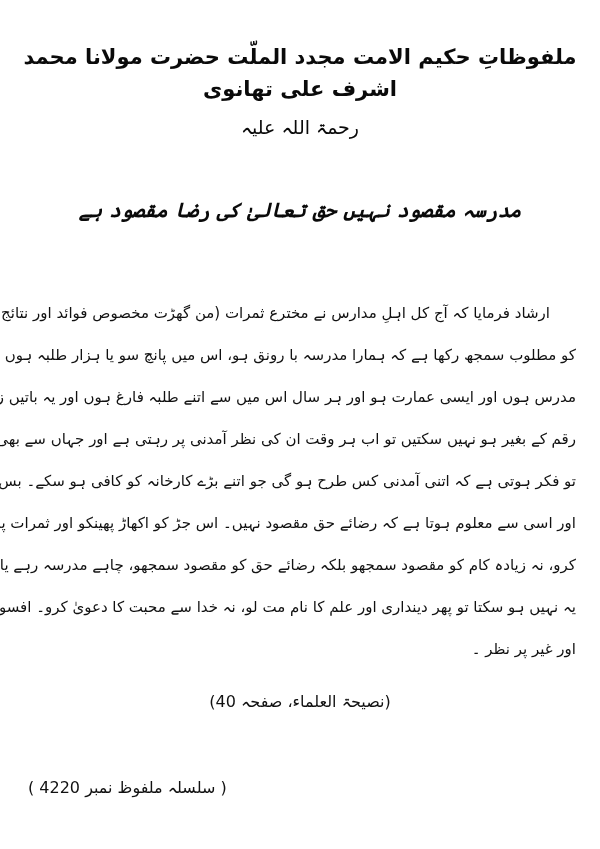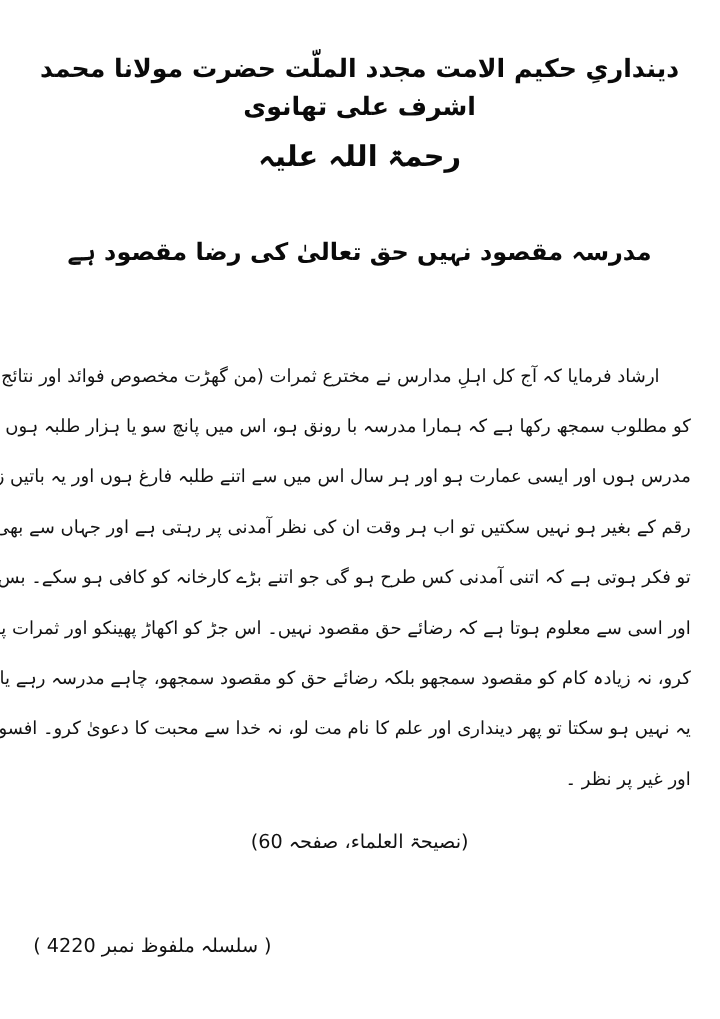--- a/index.html
+++ b/index.html
@@ -25,33 +25,34 @@
     font-weight: bold;
     line-height: 1.5;
     color: #0a0a0a;
   }
   .honorific {
     position: absolute;
     top: 116px;
     left: 20px;
     right: 20px;
     text-align: center;
-    font-size: 24px;
-    font-weight: bold;
+    font-size: 19px;
+    font-weight: normal;
     color: #0a0a0a;
   }
   .section-heading {
     position: absolute;
     top: 198px;
     left: 20px;
     right: 20px;
     text-align: center;
     font-size: 20px;
     font-weight: bold;
     color: #0a0a0a;
+    font-style: italic;
   }
   .body-text {
     position: absolute;
     top: 292px;
     right: 24px;
     left: 24px;
   }
   .body-line {
     height: 42px;
     line-height: 42px;
@@ -83,35 +84,35 @@
     direction: rtl;
     font-size: 16px;
     color: #111111;
   }
 </style>
 </head>
 <body>
 
 <div class="page">
 
-  <div class="title">دینداریِ حکیم الامت مجدد الملّت حضرت مولانا محمد اشرف علی تھانوی</div>
+  <div class="title">ملفوظاتِ حکیم الامت مجدد الملّت حضرت مولانا محمد اشرف علی تھانوی</div>
 
   <div class="honorific">رحمۃ اللہ علیہ</div>
 
   <div class="section-heading">مدرسہ مقصود نہیں حق تعالیٰ کی رضا مقصود ہے</div>
 
   <div class="body-text">
     <div class="body-line first">ارشاد فرمایا کہ آج کل اہلِ مدارس نے مخترع ثمرات (من گھڑت مخصوص فوائد اور نتائج)</div>
     <div class="body-line">کو مطلوب سمجھ رکھا ہے کہ ہمارا مدرسہ با رونق ہو، اس میں پانچ سو یا ہزار طلبہ ہوں اور پچاس یا سو</div>
     <div class="body-line">مدرس ہوں اور ایسی عمارت ہو اور ہر سال اس میں سے اتنے طلبہ فارغ ہوں اور یہ باتیں زیادہ</div>
     <div class="body-line">رقم کے بغیر ہو نہیں سکتیں تو اب ہر وقت ان کی نظر آمدنی پر رہتی ہے اور جہاں سے بھی چندہ آتا ہے</div>
     <div class="body-line">تو فکر ہوتی ہے کہ اتنی آمدنی کس طرح ہو گی جو اتنے بڑے کارخانہ کو کافی ہو سکے۔ بس یہی جڑ ہے</div>
     <div class="body-line">اور اسی سے معلوم ہوتا ہے کہ رضائے حق مقصود نہیں۔ اس جڑ کو اکھاڑ پھینکو اور ثمرات پر ہرگز نظر نہ</div>
     <div class="body-line">کرو، نہ زیادہ کام کو مقصود سمجھو بلکہ رضائے حق کو مقصود سمجھو، چاہے مدرسہ رہے یا نہ رہے۔ اور اگر</div>
     <div class="body-line">یہ نہیں ہو سکتا تو پھر دینداری اور علم کا نام مت لو، نہ خدا سے محبت کا دعویٰ کرو۔ افسوس خدا سے محبت</div>
     <div class="body-line last">اور غیر پر نظر ۔</div>
   </div>
 
-  <div class="citation">(نصیحۃ العلماء، صفحہ 60)</div>
+  <div class="citation">(نصیحۃ العلماء، صفحہ 40)</div>
 
   <div class="series-note">( سلسلہ ملفوظ نمبر 4220 )</div>
 
 </div>
 
 </body></html>

